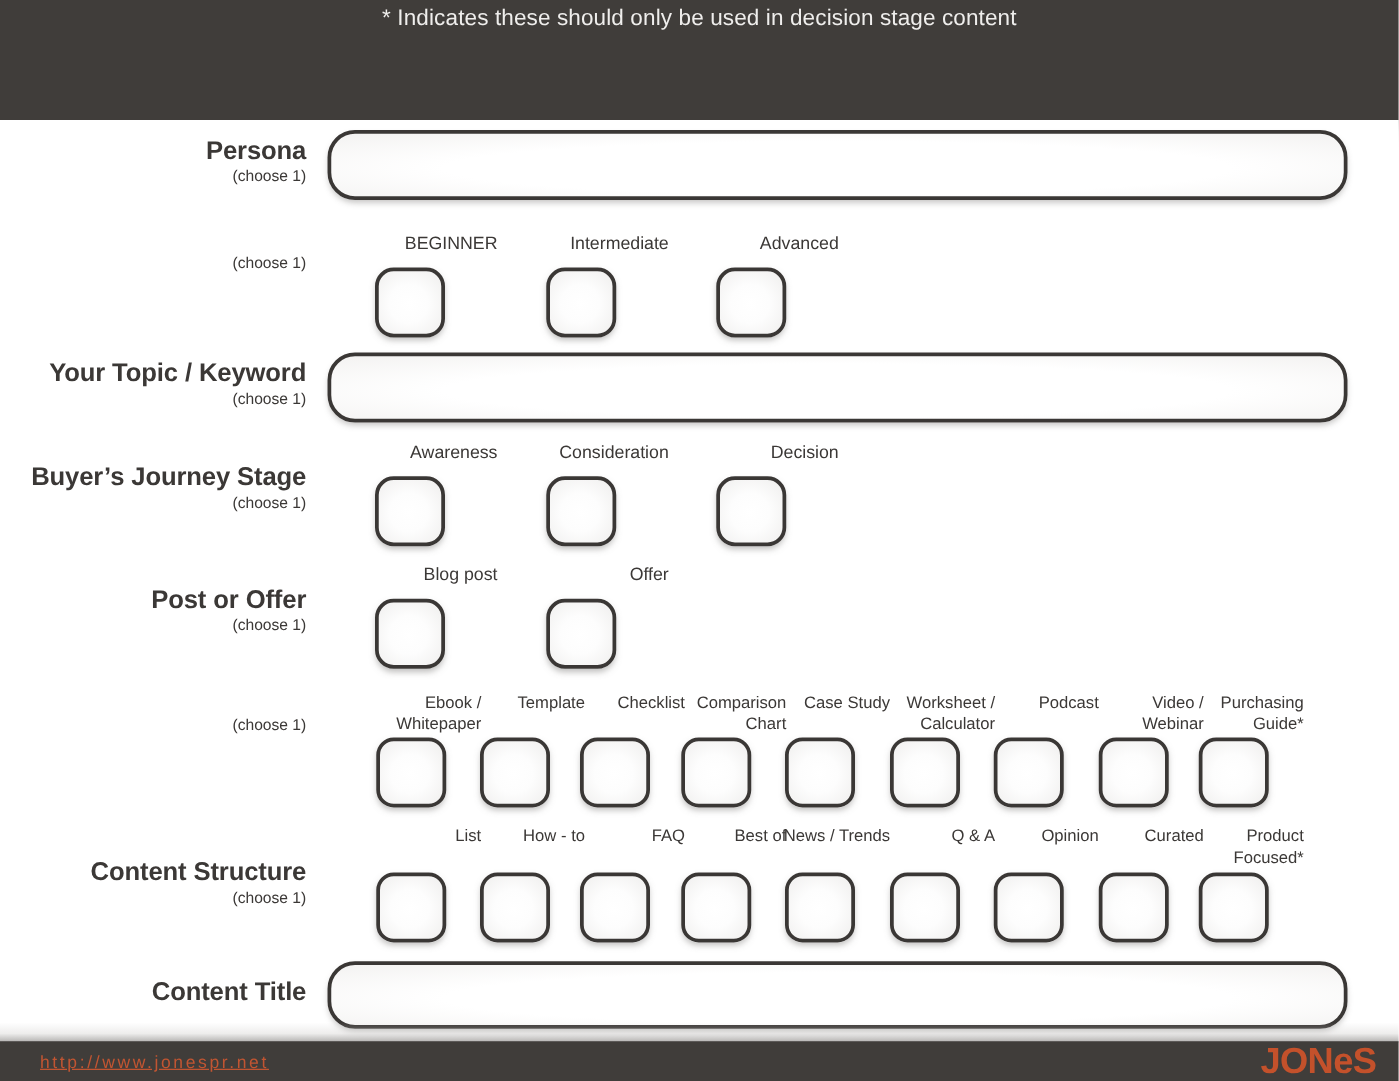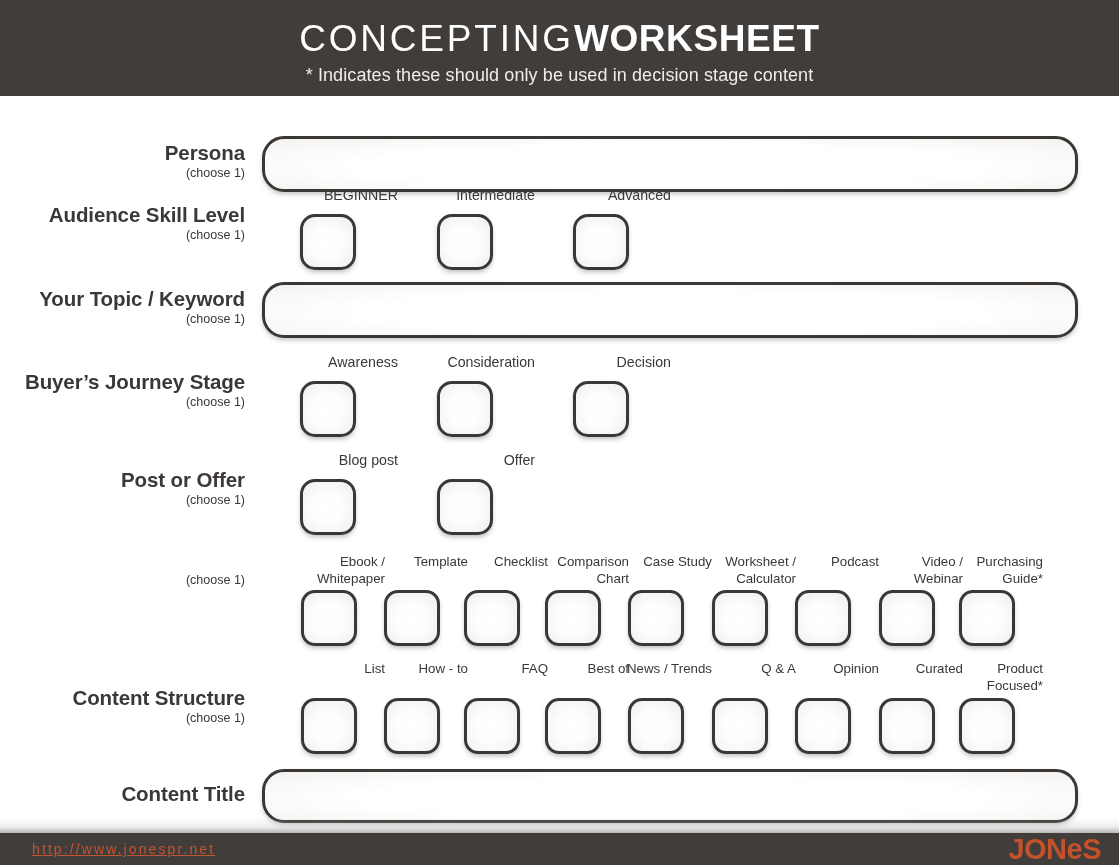--- a/index.html
+++ b/index.html
@@ -168,40 +168,36 @@
     letter-spacing: -0.5px;
   }
   .footer-logo .lc { text-transform: lowercase; }
 </style>
 </head>
 <body>
 
 <div id="page">
 
   <div class="header">
-    <div class="header-title">
-      <span class="thin">CONCEPTING</span><span class="bold">WORKSHEET</span>
-    </div>
     <div class="header-sub">* Indicates these should only be used in decision stage content</div>
   </div>
   <div class="header-shade"></div>
 
   <div class="sheet"></div>
 
-  <div class="row" style="top:136px;height:60px;">
+  <div class="row" style="top:104px;height:60px;">
     <div class="row-label" style="top:4px;">
       <span class="main">Persona</span>
       <span class="sub">(choose 1)</span>
     </div>
     <input class="textfield" type="text" style="left: 262px; top: 0px; width: 816px; height: 56px; padding: 0px 18px; font-size: 16px; color: rgb(59, 56, 54); font-family: &quot;Liberation Sans&quot;, sans-serif; outline: none;" placeholder="">
   </div>
 
   <div class="row" style="top:186px;height:82px;">
     <div class="row-label" style="top:16px;">
-      <span class="main">Audience Skill Level</span>
       <span class="sub">(choose 1)</span>
     </div>
     <div class="cbox-label big" style="left:258px;top:0px;width:140px;">BEGINNER</div>
     <div class="cbox-label big" style="left:395px;top:0px;width:140px;">Intermediate</div>
     <div class="cbox-label big" style="left:531px;top:0px;width:140px;">Advanced</div>
     <div class="cbox" style="left:300px;top:28px;width:56px;height:56px;"></div>
     <div class="cbox" style="left:437px;top:28px;width:56px;height:56px;"></div>
     <div class="cbox" style="left:573px;top:28px;width:56px;height:56px;"></div>
   </div>
 

